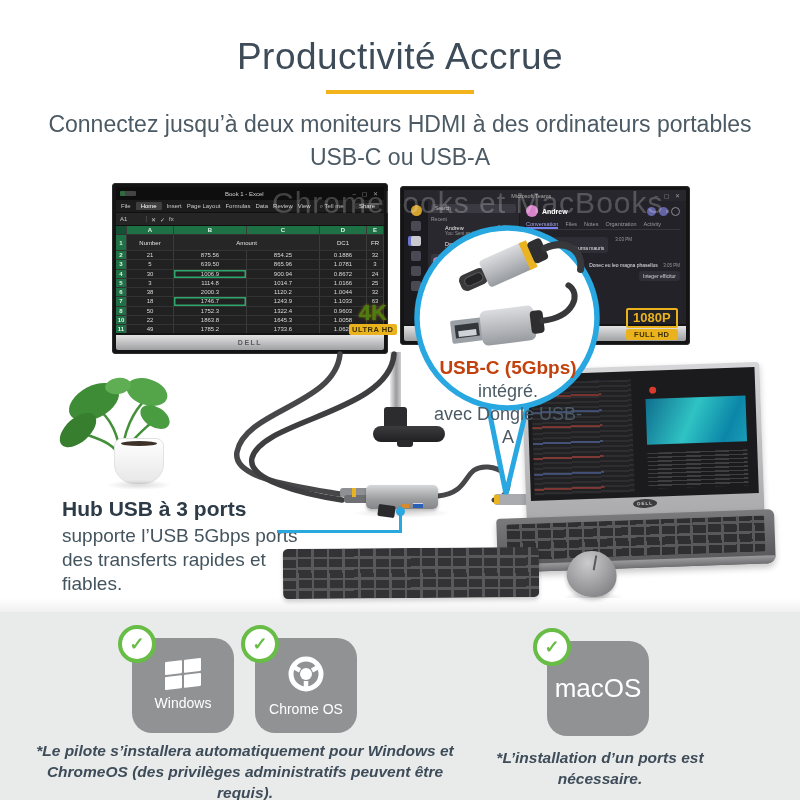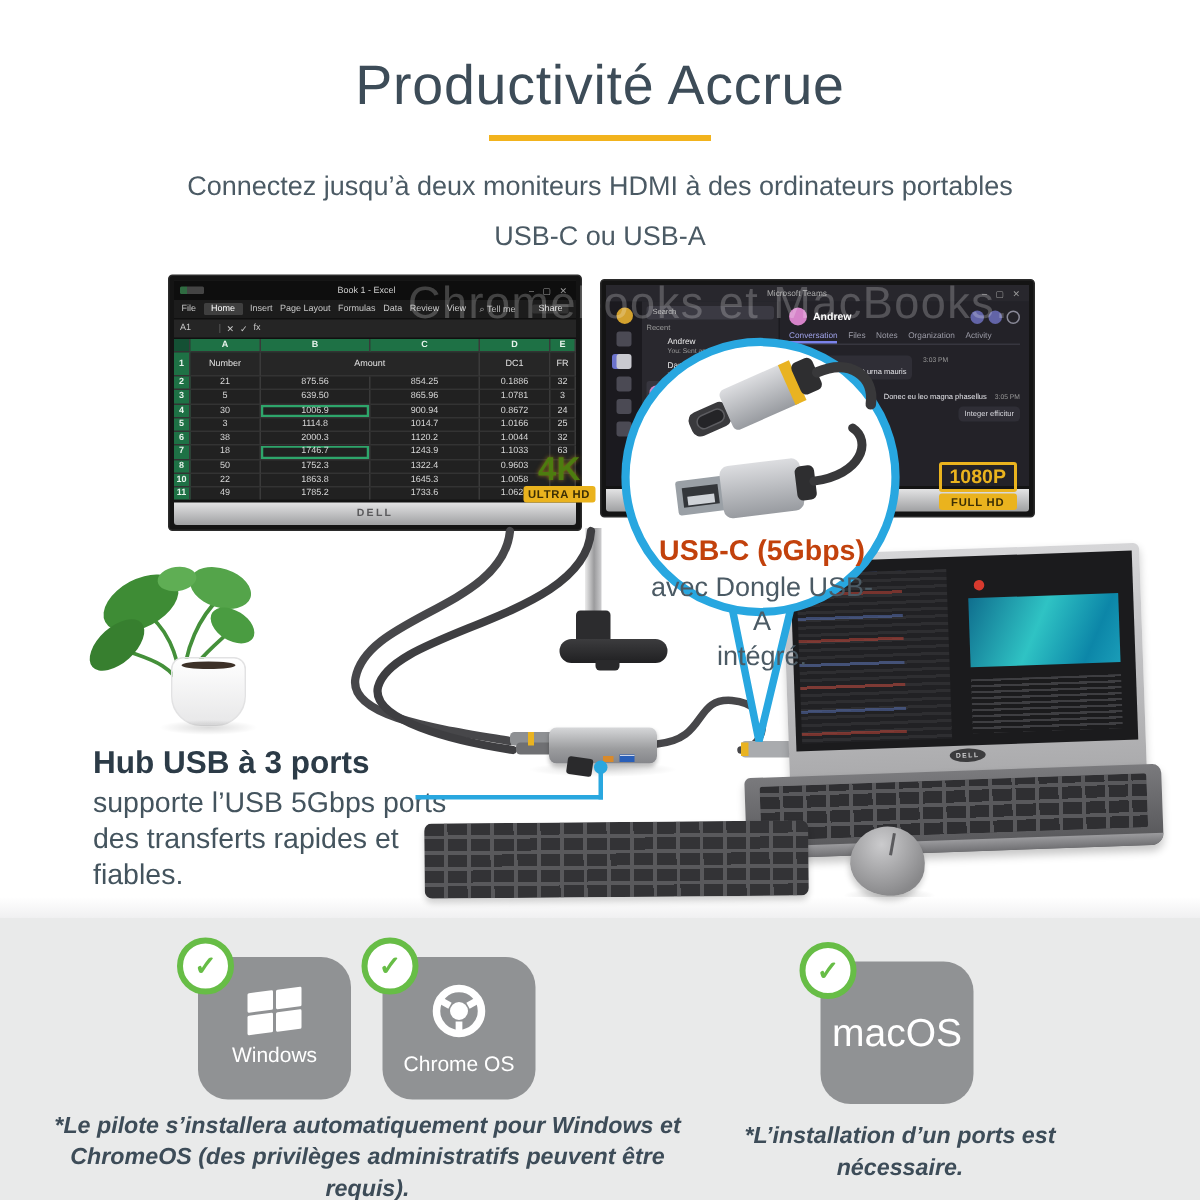--- a/index.html
+++ b/index.html
@@ -5,21 +5,21 @@
   html,body{margin:0;padding:0;background:#ffffff;}
   .stage{position:relative;width:800px;height:800px;background:#ffffff;overflow:hidden;
          font-family:"Liberation Sans",sans-serif;color:#3d4c58;}
   .abs{position:absolute;}
 
   
   .page-title{position:absolute;top:36px;left:0;right:0;text-align:center;
     font-size:37px;font-weight:300;color:#3d4c58;letter-spacing:.5px;}
   .title-underline{position:absolute;top:90px;left:326px;width:148px;height:4px;background:#f2b31d;}
   .subtitle{position:absolute;top:108px;left:0;right:0;text-align:center;
-    font-size:18px;font-weight:300;color:#4b5a64;line-height:33px;}
+    font-size:23px;font-weight:300;color:#4b5a64;line-height:33px;}
 
   
   .monitor{position:absolute;background:#141414;border:1px solid #2b2b2b;border-radius:3px;
     padding:3px;box-sizing:border-box;display:flex;flex-direction:column;}
   .monitor-left{left:112px;top:183px;width:276px;height:171px;}
   .monitor-right{left:400px;top:186px;width:290px;height:159px;}
   .screen{position:relative;flex:1;background:#212121;overflow:hidden;}
   .mon-chin{height:15px;margin-top:2px;background:linear-gradient(#e3e3e4,#9fa0a2);
     display:flex;align-items:center;justify-content:center;border-radius:0 0 2px 2px;}
   .dell-logo{font-size:7px;font-weight:700;letter-spacing:1.5px;color:#5a5a5c;}
@@ -496,22 +496,22 @@
       <rect x="46" y="93" width="32" height="23" rx="2" fill="#9aa0a6"></rect>
       <rect x="50" y="98" width="24" height="13" fill="#33363a"></rect>
       <rect x="53" y="104" width="18" height="6" fill="#cfd3d8"></rect>
       <rect x="76" y="87" width="54" height="35" rx="6" fill="url(#metal)"></rect>
       <rect x="126" y="93" width="13" height="23" rx="4" fill="#2e2e30"></rect>
       <path d="M138 104 C170 104 180 82 168 72" stroke="#38383a" stroke-width="6" fill="none" stroke-linecap="round"></path>
     </g>
   </svg>
   <div class="abs callout-text">
     <div class="callout-l1">USB-C (5Gbps)</div>
+    <div class="callout-l2">intégré.</div>
     <div class="callout-l2">avec Dongle USB-A</div>
-    <div class="callout-l2">intégré.</div>
   </div>
 
   <div class="os-badge" style="left:132px;top:638px;">
     <span class="check">✓</span>
     <span class="win-flag">
         <i></i>
         <i></i>
         <i></i>
         <i></i>
       </span>

